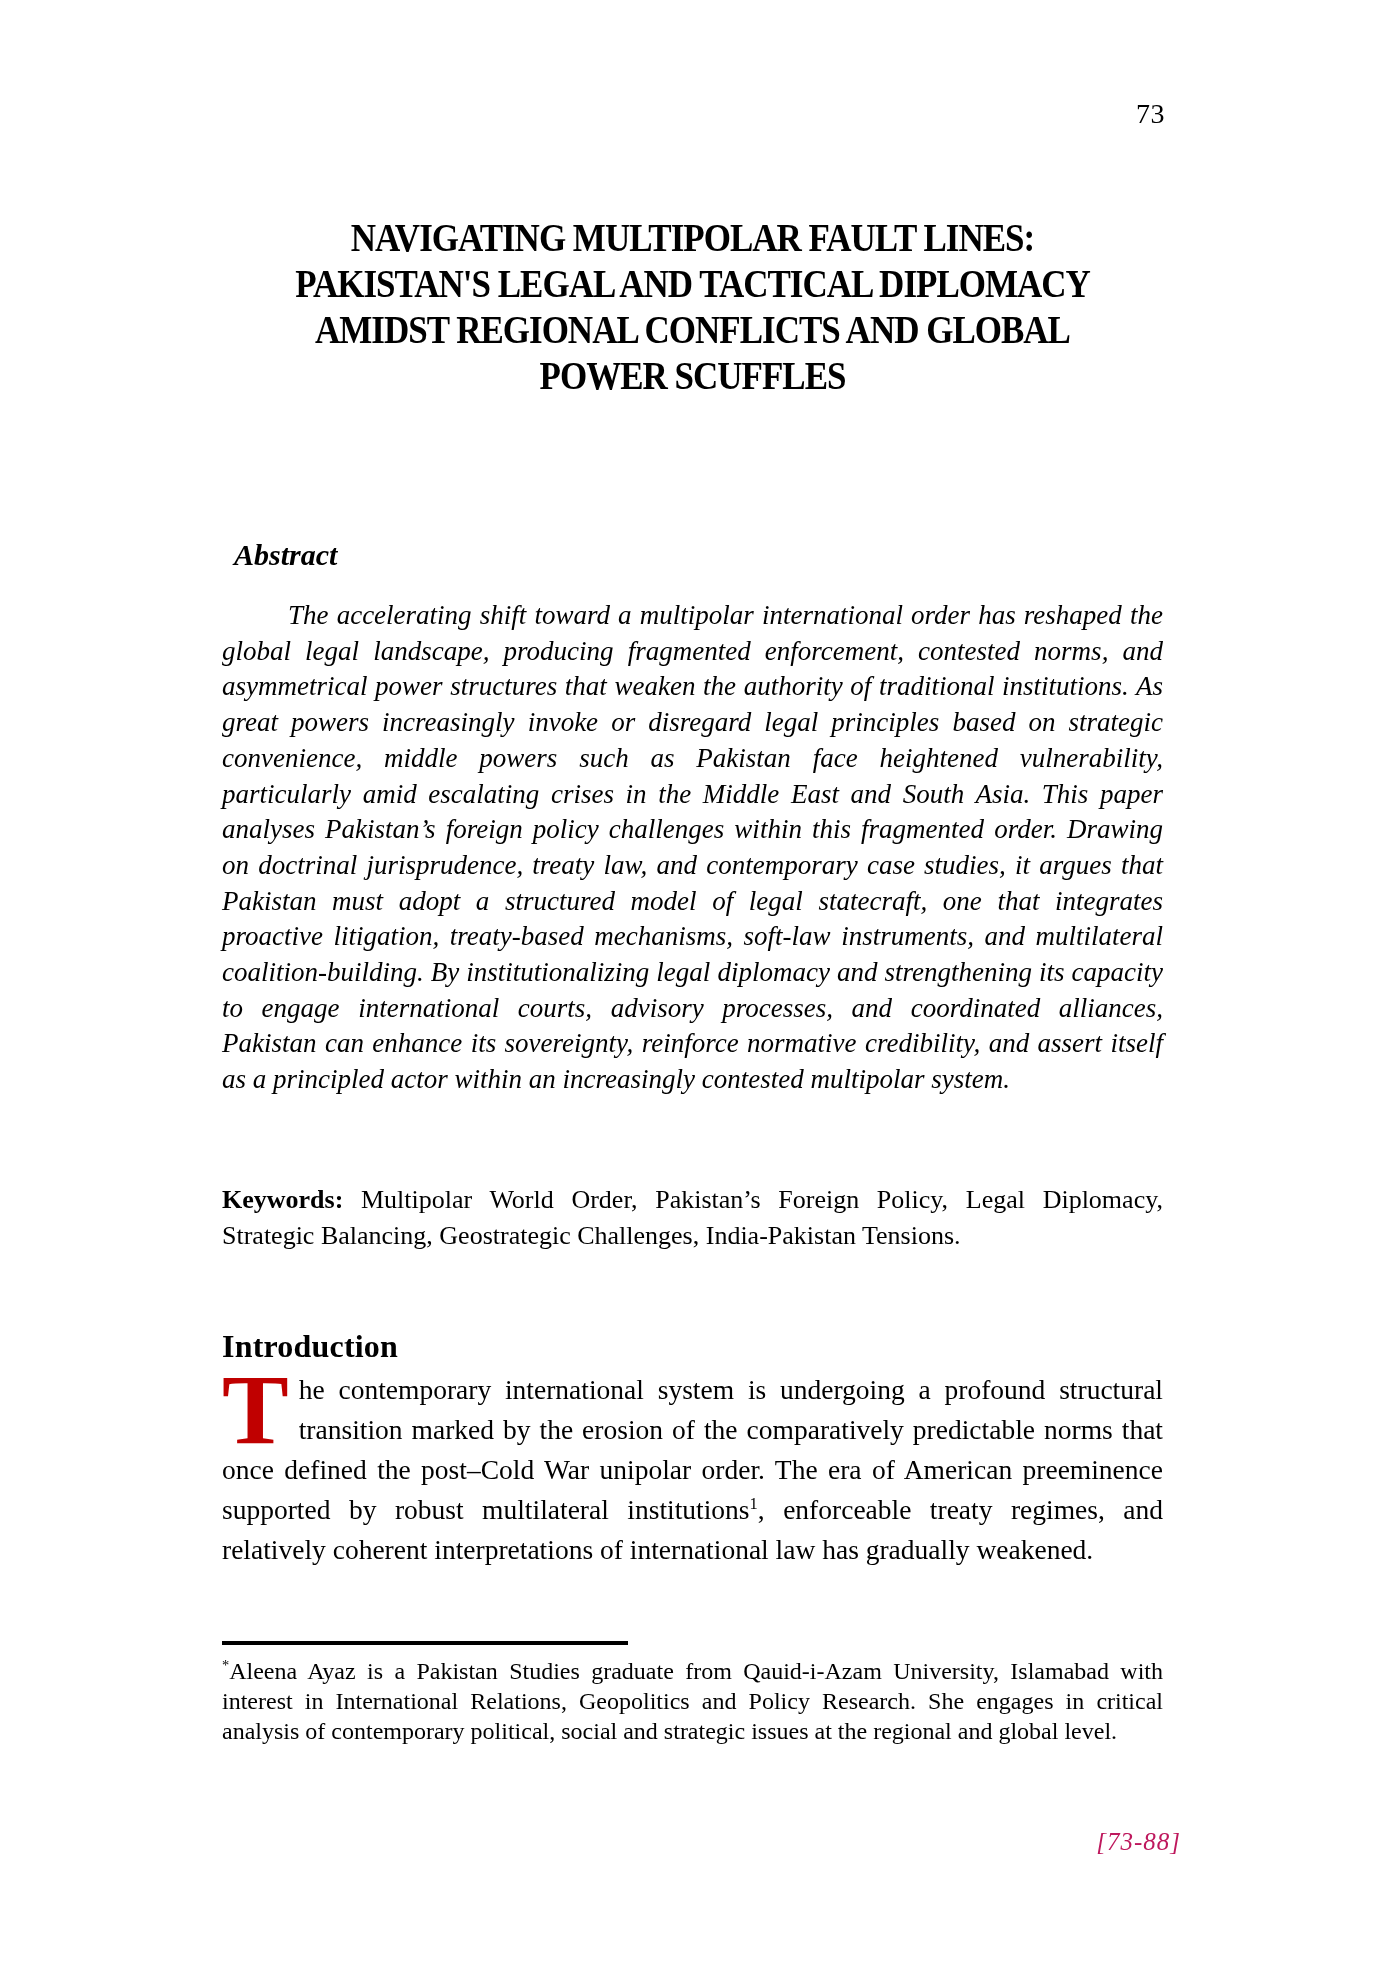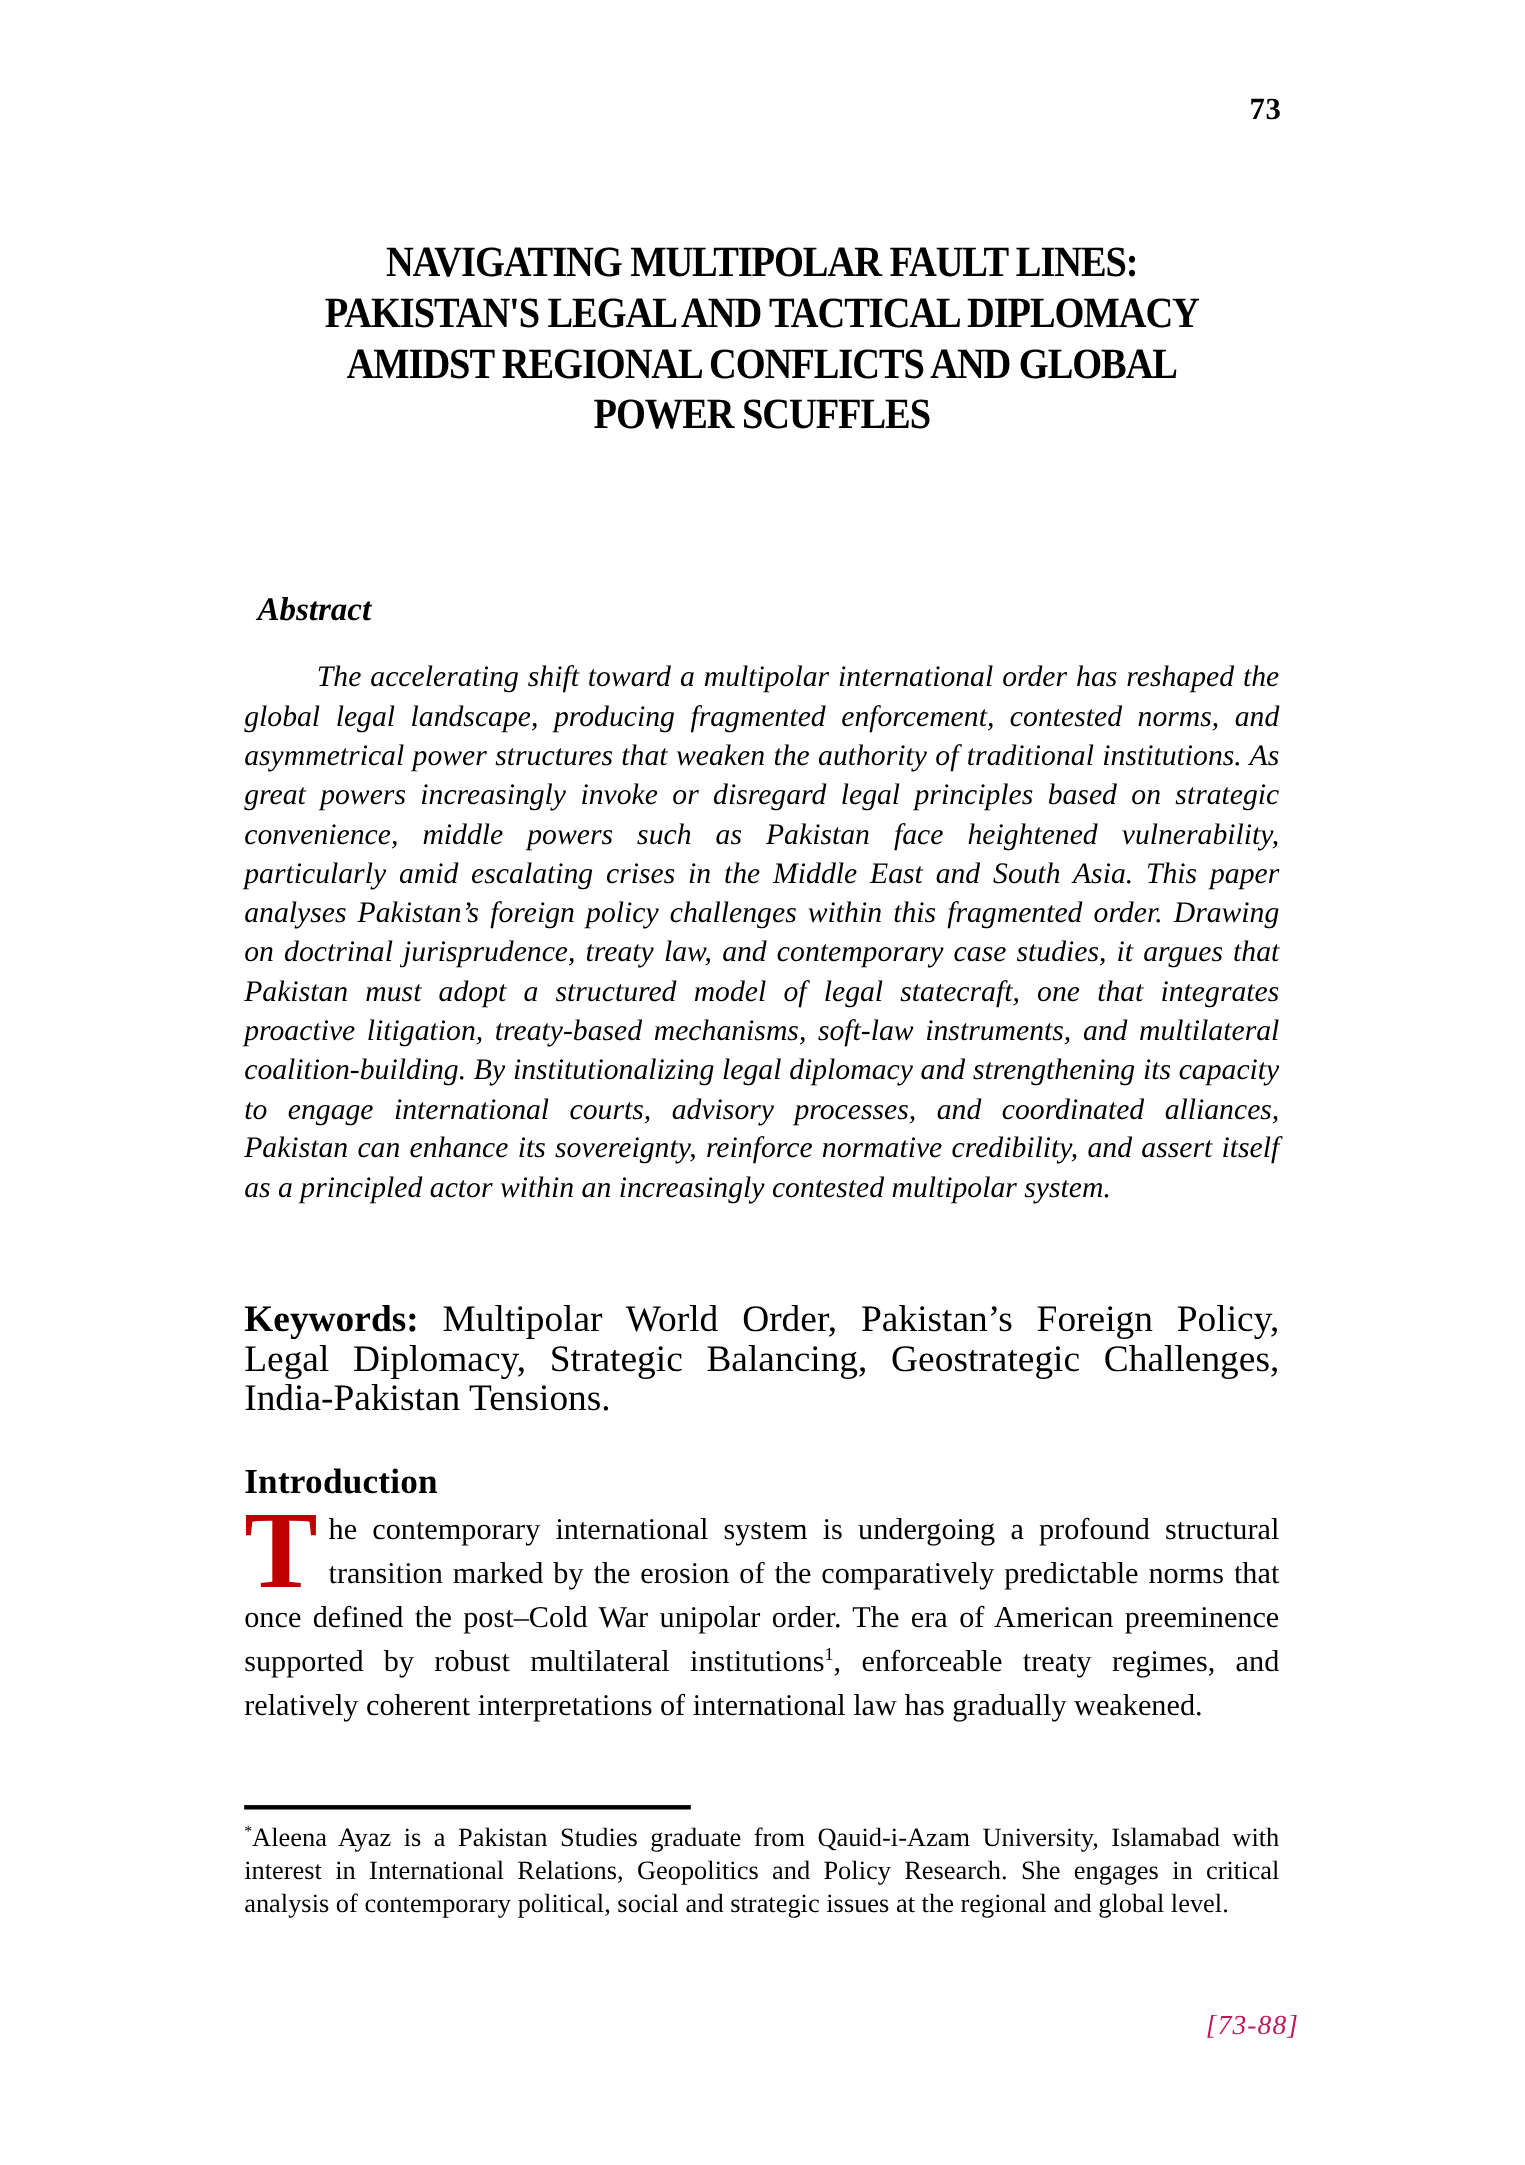--- a/index.html
+++ b/index.html
@@ -11,24 +11,24 @@
     position: relative;
     width: 1386px;
     height: 1968px;
     background: #ffffff;
     font-family: "Liberation Serif", "DejaVu Serif", serif;
     color: #000000;
     overflow: hidden;
   }
   .page-number {
     position: absolute;
-    top: 84px;
+    top: 98px;
     right: 221px;
     font-size: 28px;
-    font-weight: bold;
+    font-weight: normal;
     letter-spacing: 0.5px;
   }
   .title-block {
     position: absolute;
     top: 216px;
     left: 222px;
     width: 941px;
     text-align: center;
   }
   .title {
@@ -79,21 +79,21 @@
     line-height: 35.7px;
     text-align: justify;
     text-indent: 66px;
   }
   .keywords {
     position: absolute;
     top: 1182px;
     left: 222px;
     width: 941px;
     margin: 0;
-    font-size: 34px;
+    font-size: 26px;
     line-height: 36px;
     text-align: justify;
   }
   .keywords .kw-label {
     font-weight: bold;
   }
   .intro-heading {
     position: absolute;
     top: 1326px;
     left: 222px;

